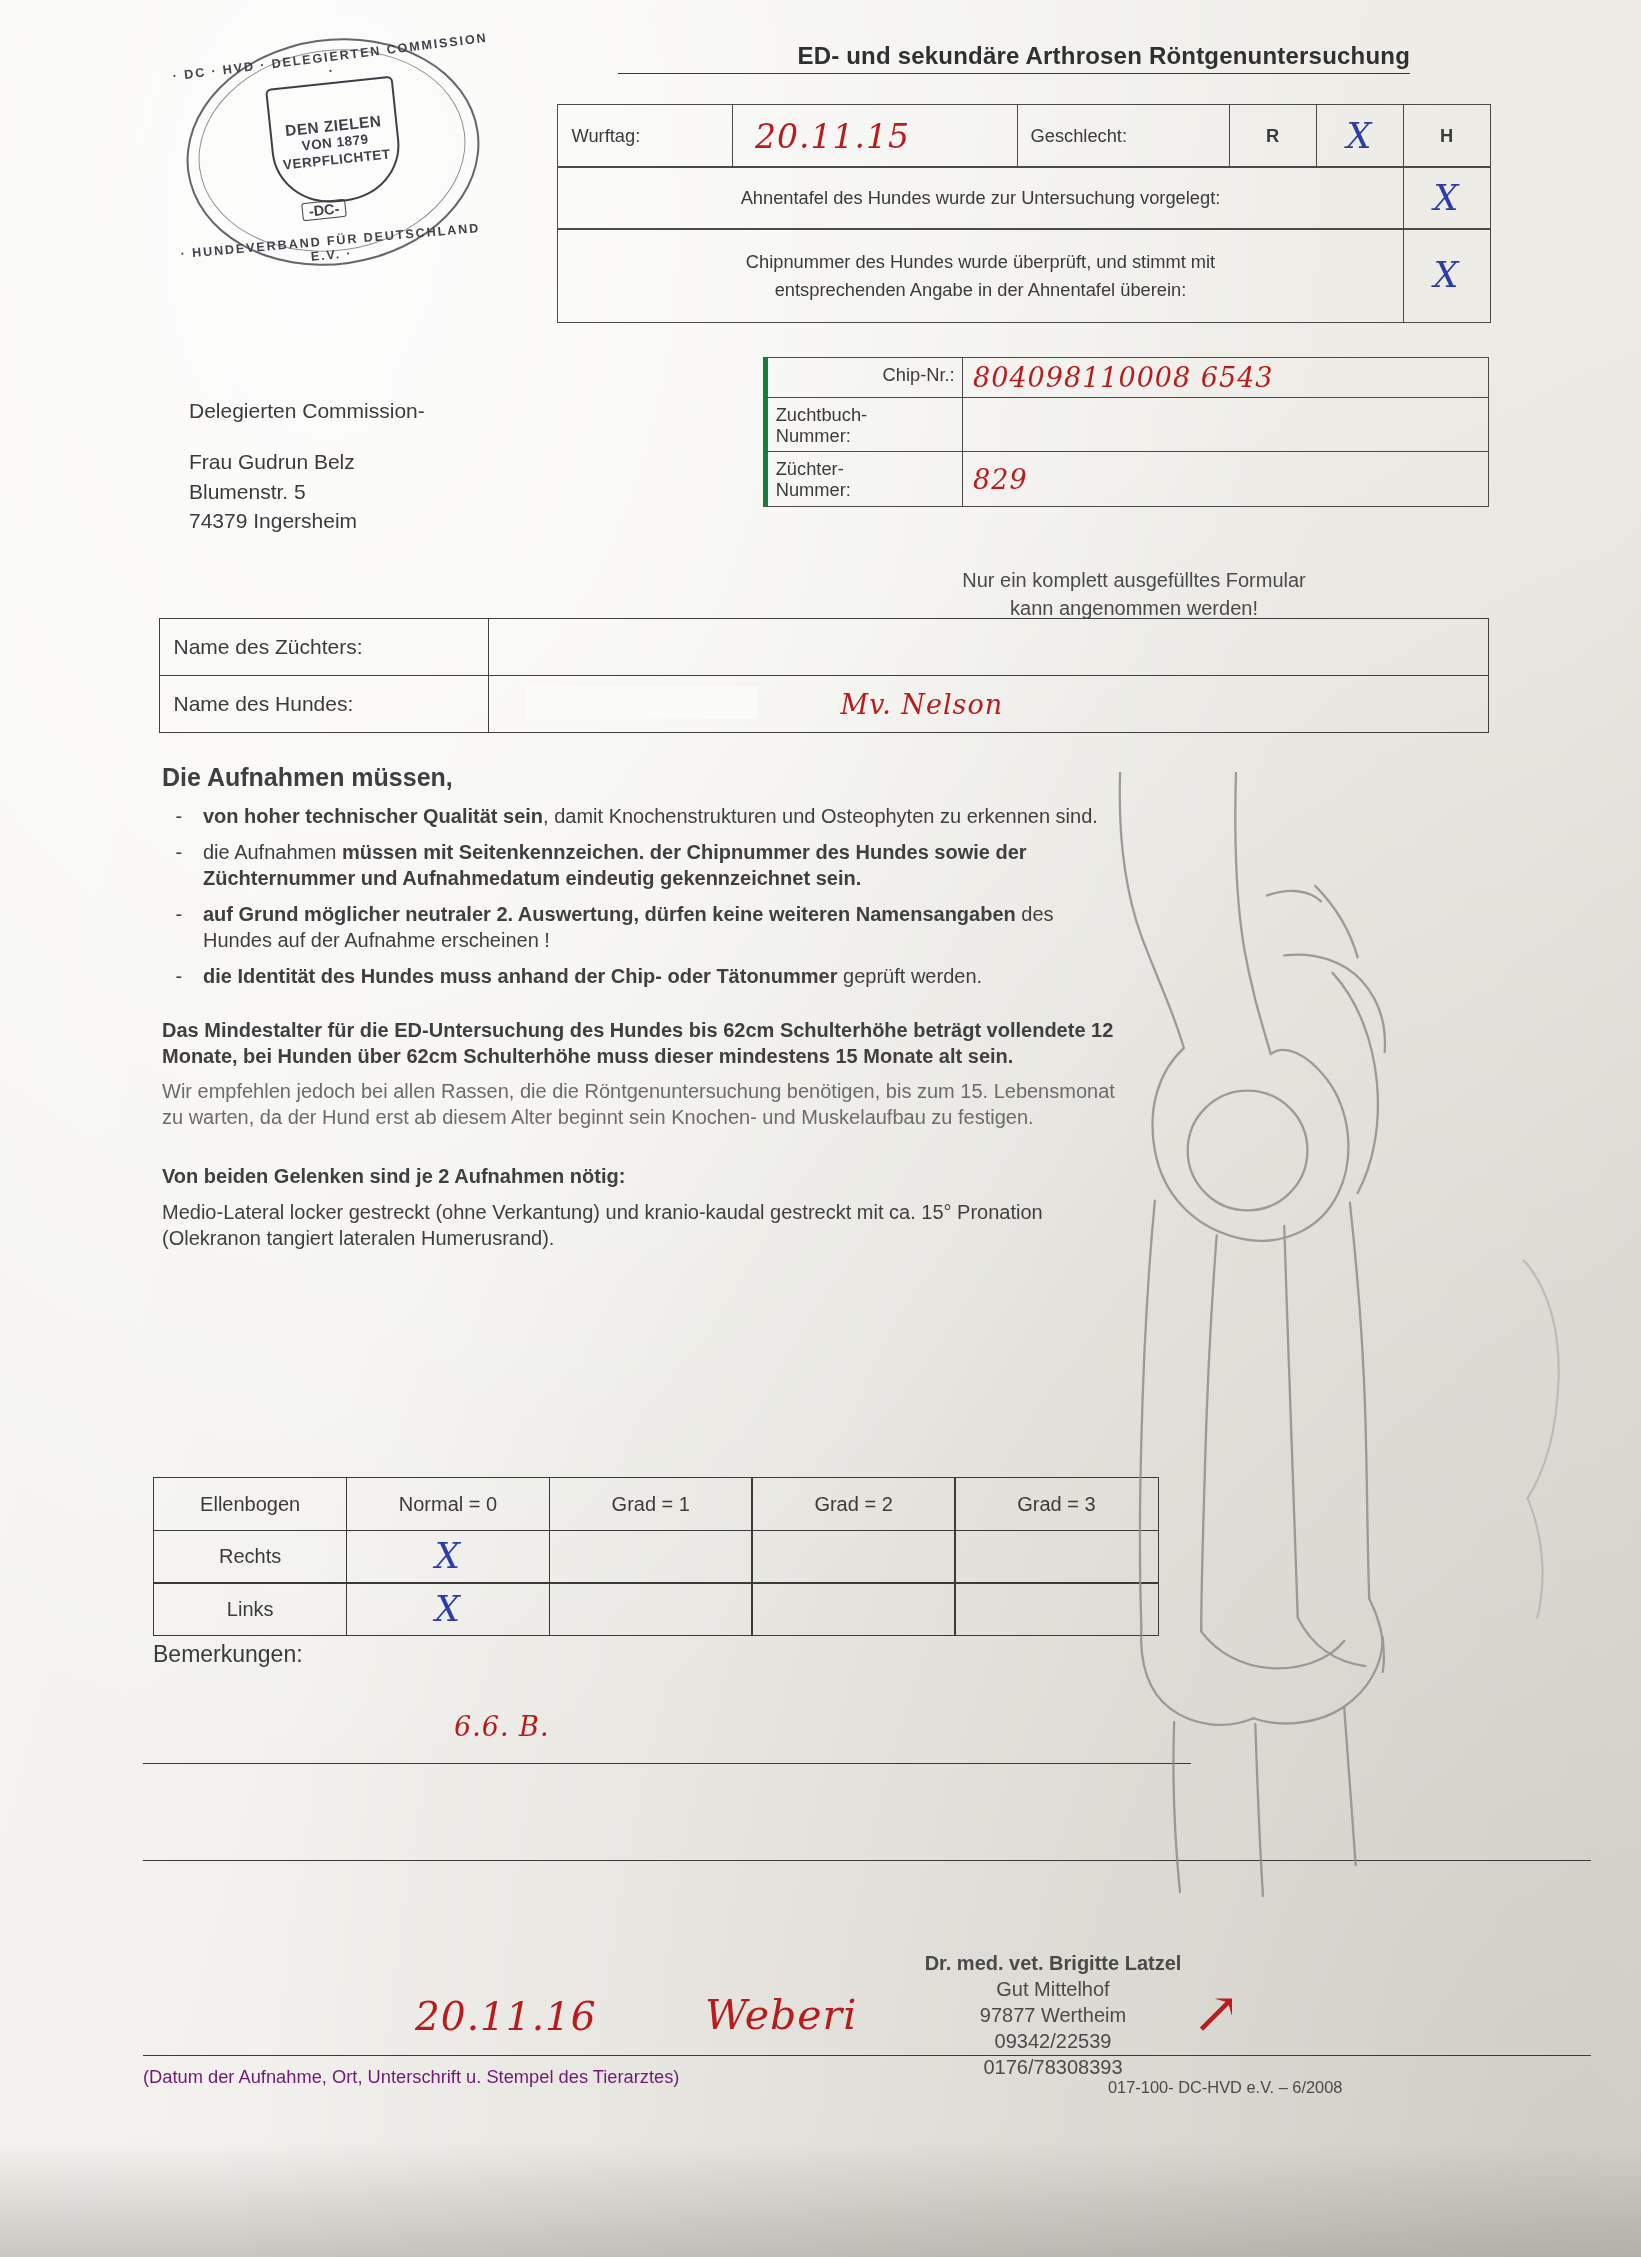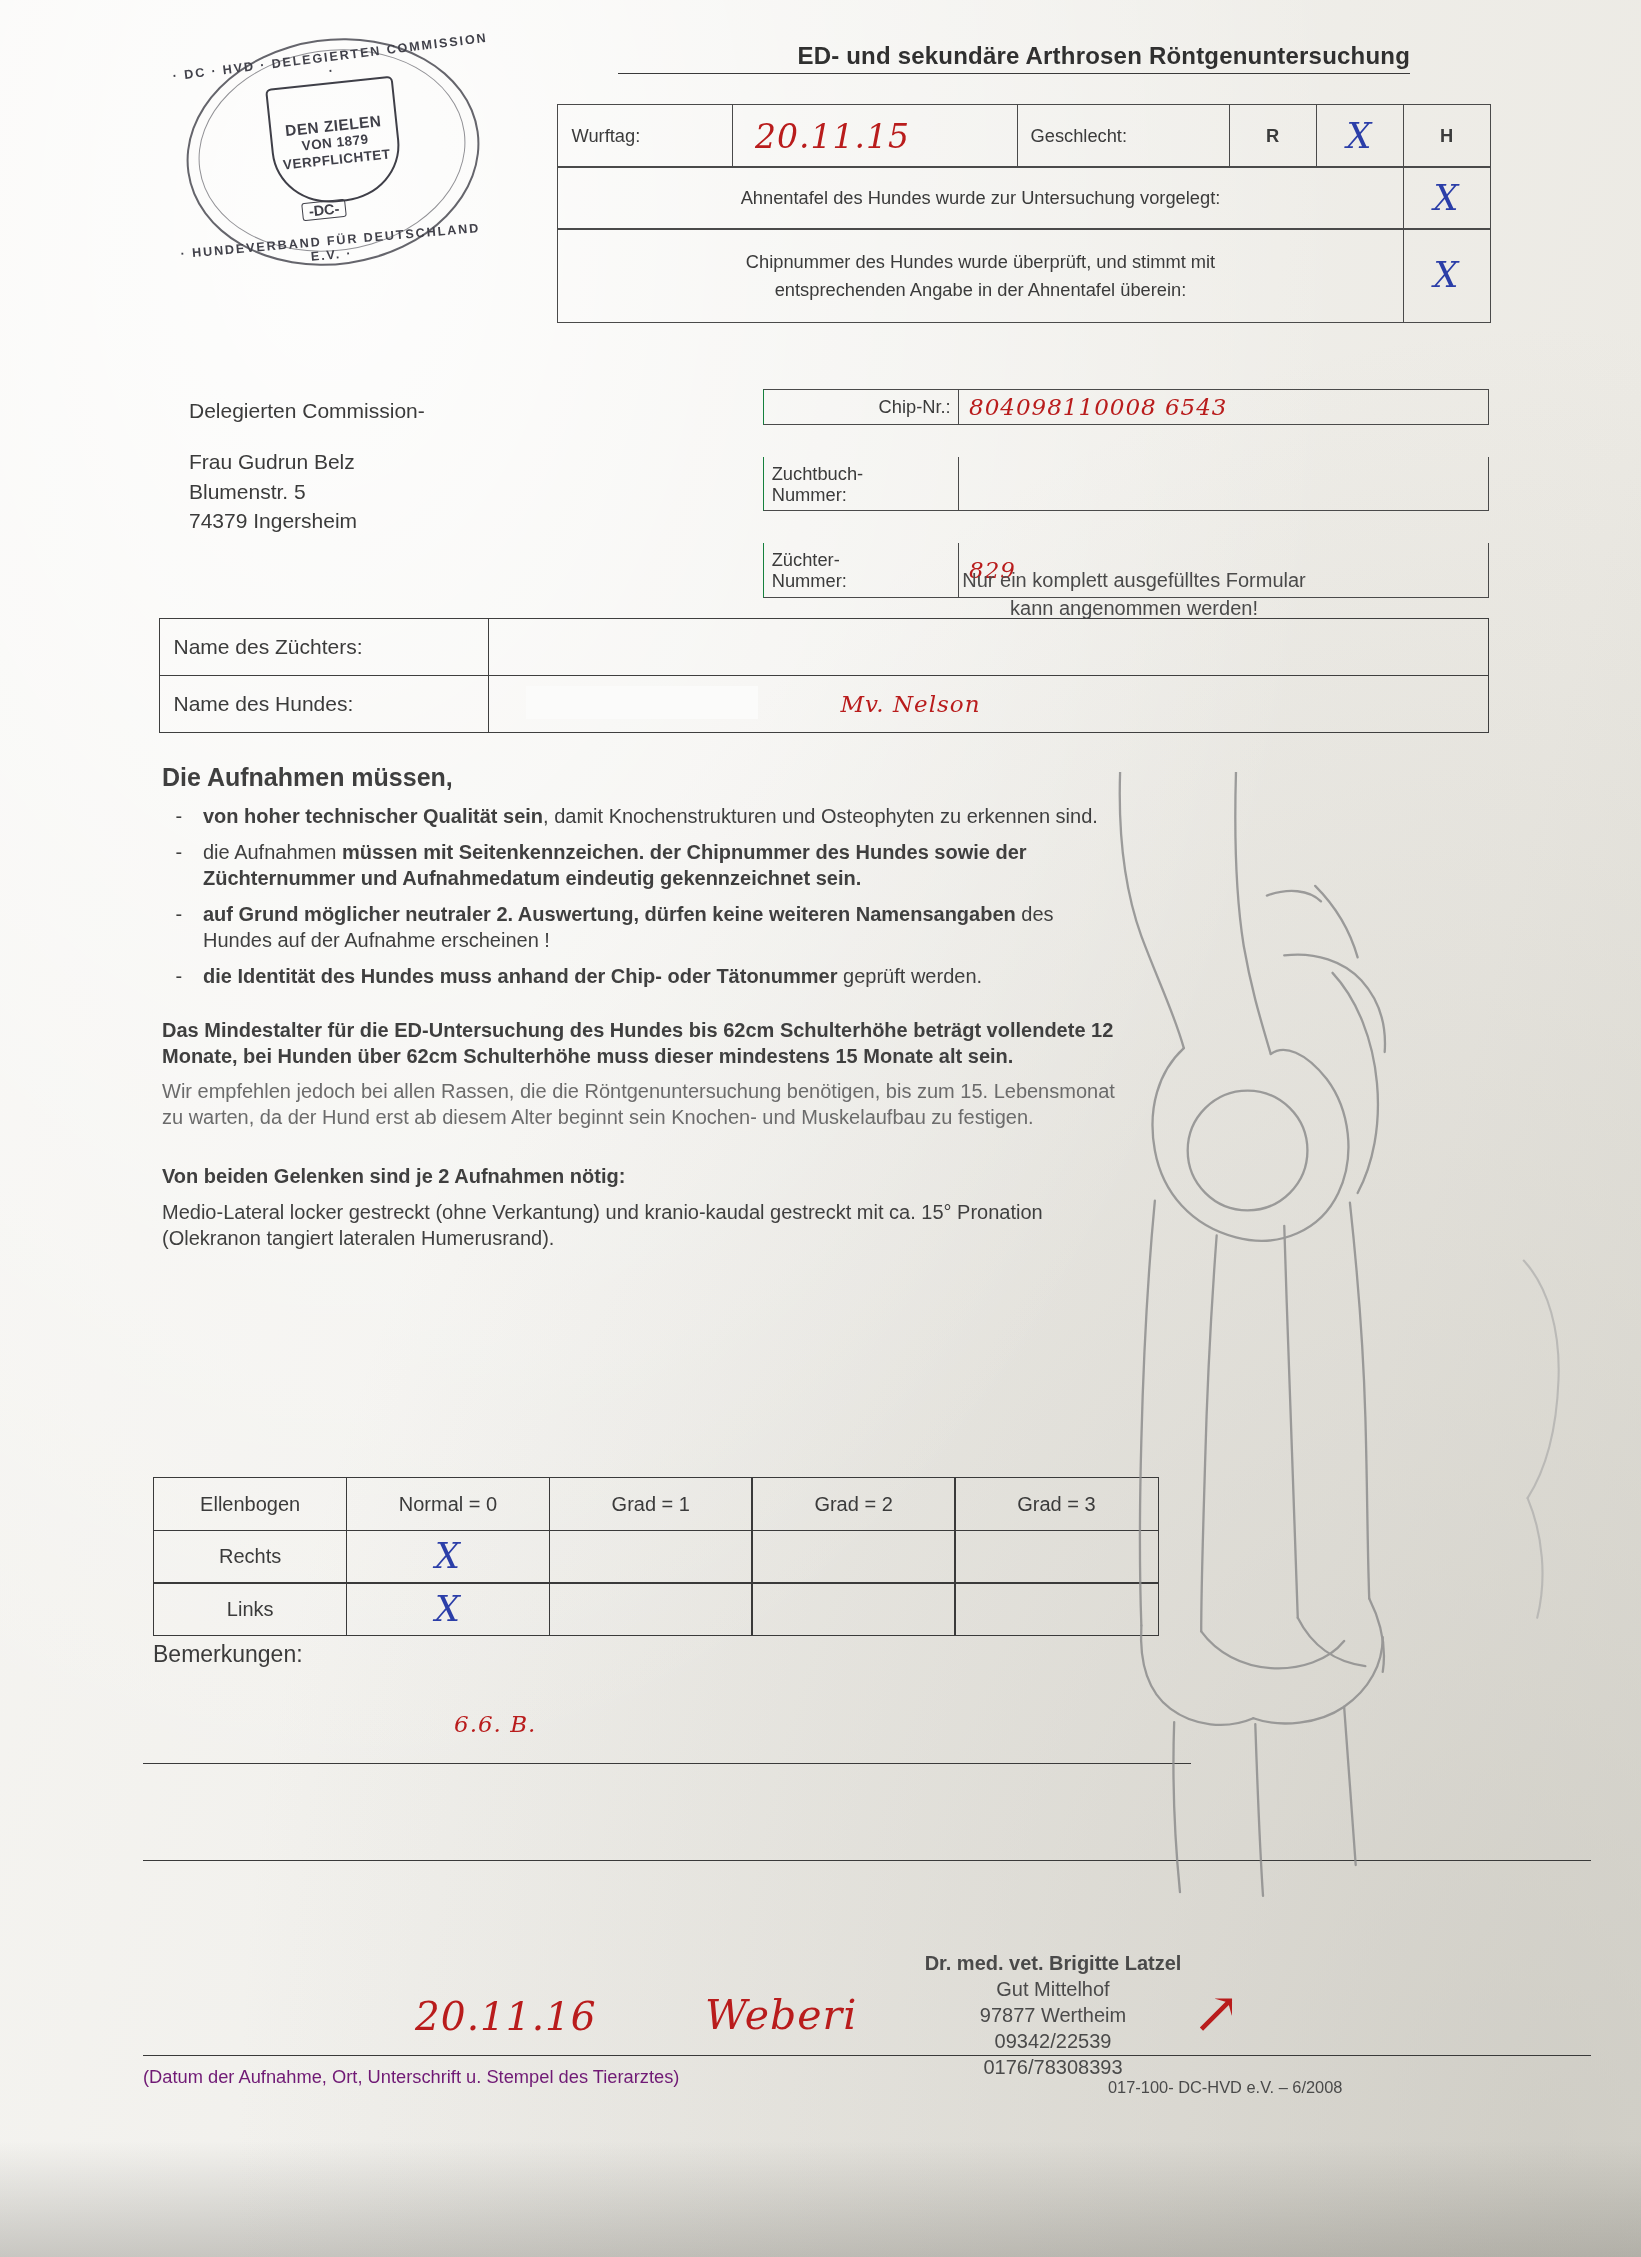--- a/index.html
+++ b/index.html
@@ -96,21 +96,21 @@
   #chipcheck-row { left: 557px; top: 228px; width: 932px; height: 93px; }
 
   .boxlabel { font-size: 18.3px; color: #3b3b3b; }
 
   
   #address { left: 189px; top: 396px; width: 541px; font-size: 21px; line-height: 1.42; color: #3b3b3b; }
   #address .l { white-space: nowrap; }
 
   
   #chiptable { left: 763px; top: 357px; width: 726px; }
-  #chiptable .row { display: flex; border-left: 1px solid #15803d; border-right: 1px solid #4a4a4a; border-bottom: 1px solid #4a4a4a; margin-top: 32px; }
+  #chiptable .row { display: flex; border-left: 5px solid #15803d; border-right: 1px solid #4a4a4a; border-bottom: 1px solid #4a4a4a; }
   #chiptable .row:first-child { border-top: 1px solid #4a4a4a; }
   #chiptable .lab { width: 179px; border-right: 1px solid #4a4a4a; padding: 5.8px 7.7px; font-size: 18.3px; color: #3b3b3b; line-height: 1.15; }
   #chiptable .val { flex: 1; padding: 3.9px 9.7px; display: flex; align-items: center; }
 
   #note-complete { left: 801px; top: 566px; width: 666px; text-align: center;
     font-size: 20px; color: #4a4a4a; line-height: 1.4; }
 
   
   #nametable { left: 159px; top: 618px; width: 1330px; }
   #nametable .row { display: flex; border-left: 1.5px solid #3f3f3f; border-right: 1.5px solid #3f3f3f; border-bottom: 1.5px solid #3f3f3f; height: 56px; }
@@ -149,21 +149,21 @@
   .rule { position: absolute; height: 0; border-bottom: 1.5px solid #3a3a3a; }
 
   
   #vetstamp { left: 850px; top: 1950px; width: 406px; text-align: center; color: #4a4a4a; font-size: 20px; line-height: 1.3; }
   #footer-note { left: 143px; top: 2066px; font-size: 18.3px; color: #701a75; text-align: center; }
   #form-code { left: 1108px; top: 2078px; font-size: 16.4px; color: #4a4a4a; }
 
   
   .hw-x { font-family: "DejaVu Serif", serif; color: #2b3ea8; font-size: 35px; line-height: 1; }
   .hw-big { font-size: 33px; }
-  .hw-med { font-size: 23px; }
+  .hw-med { font-size: 27px; }
 
   
   #xray { left: 1091px; top: 772px; width: 541px; height: 1178px; }
   #xray svg { display: block; }
   
   #edge {
     position: absolute; left: 0; bottom: 0; width: 1641px; height: 116px;
     background: linear-gradient(to bottom, rgba(0,0,0,0) 0%, rgba(120,118,110,0.35) 100%);
     pointer-events: none;
   }

